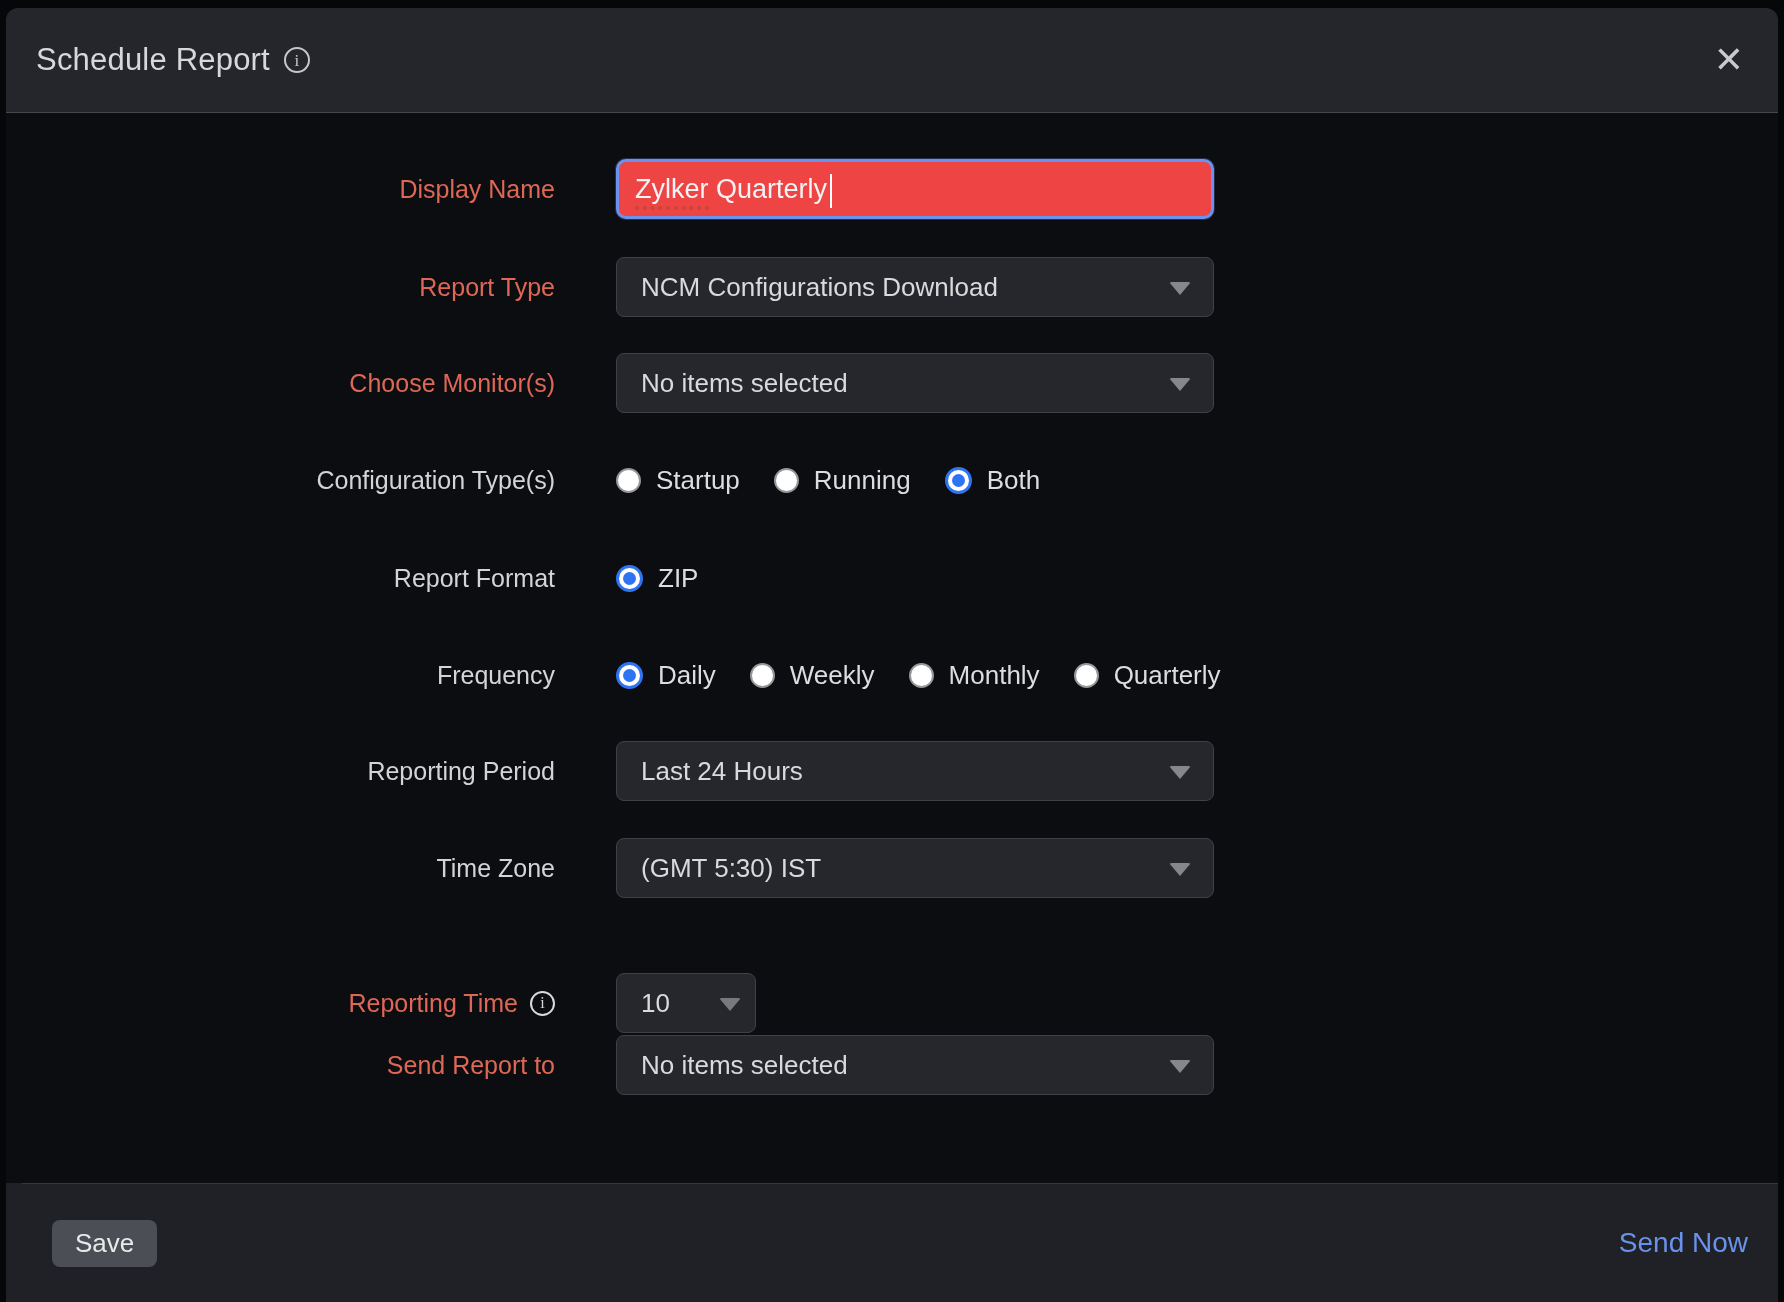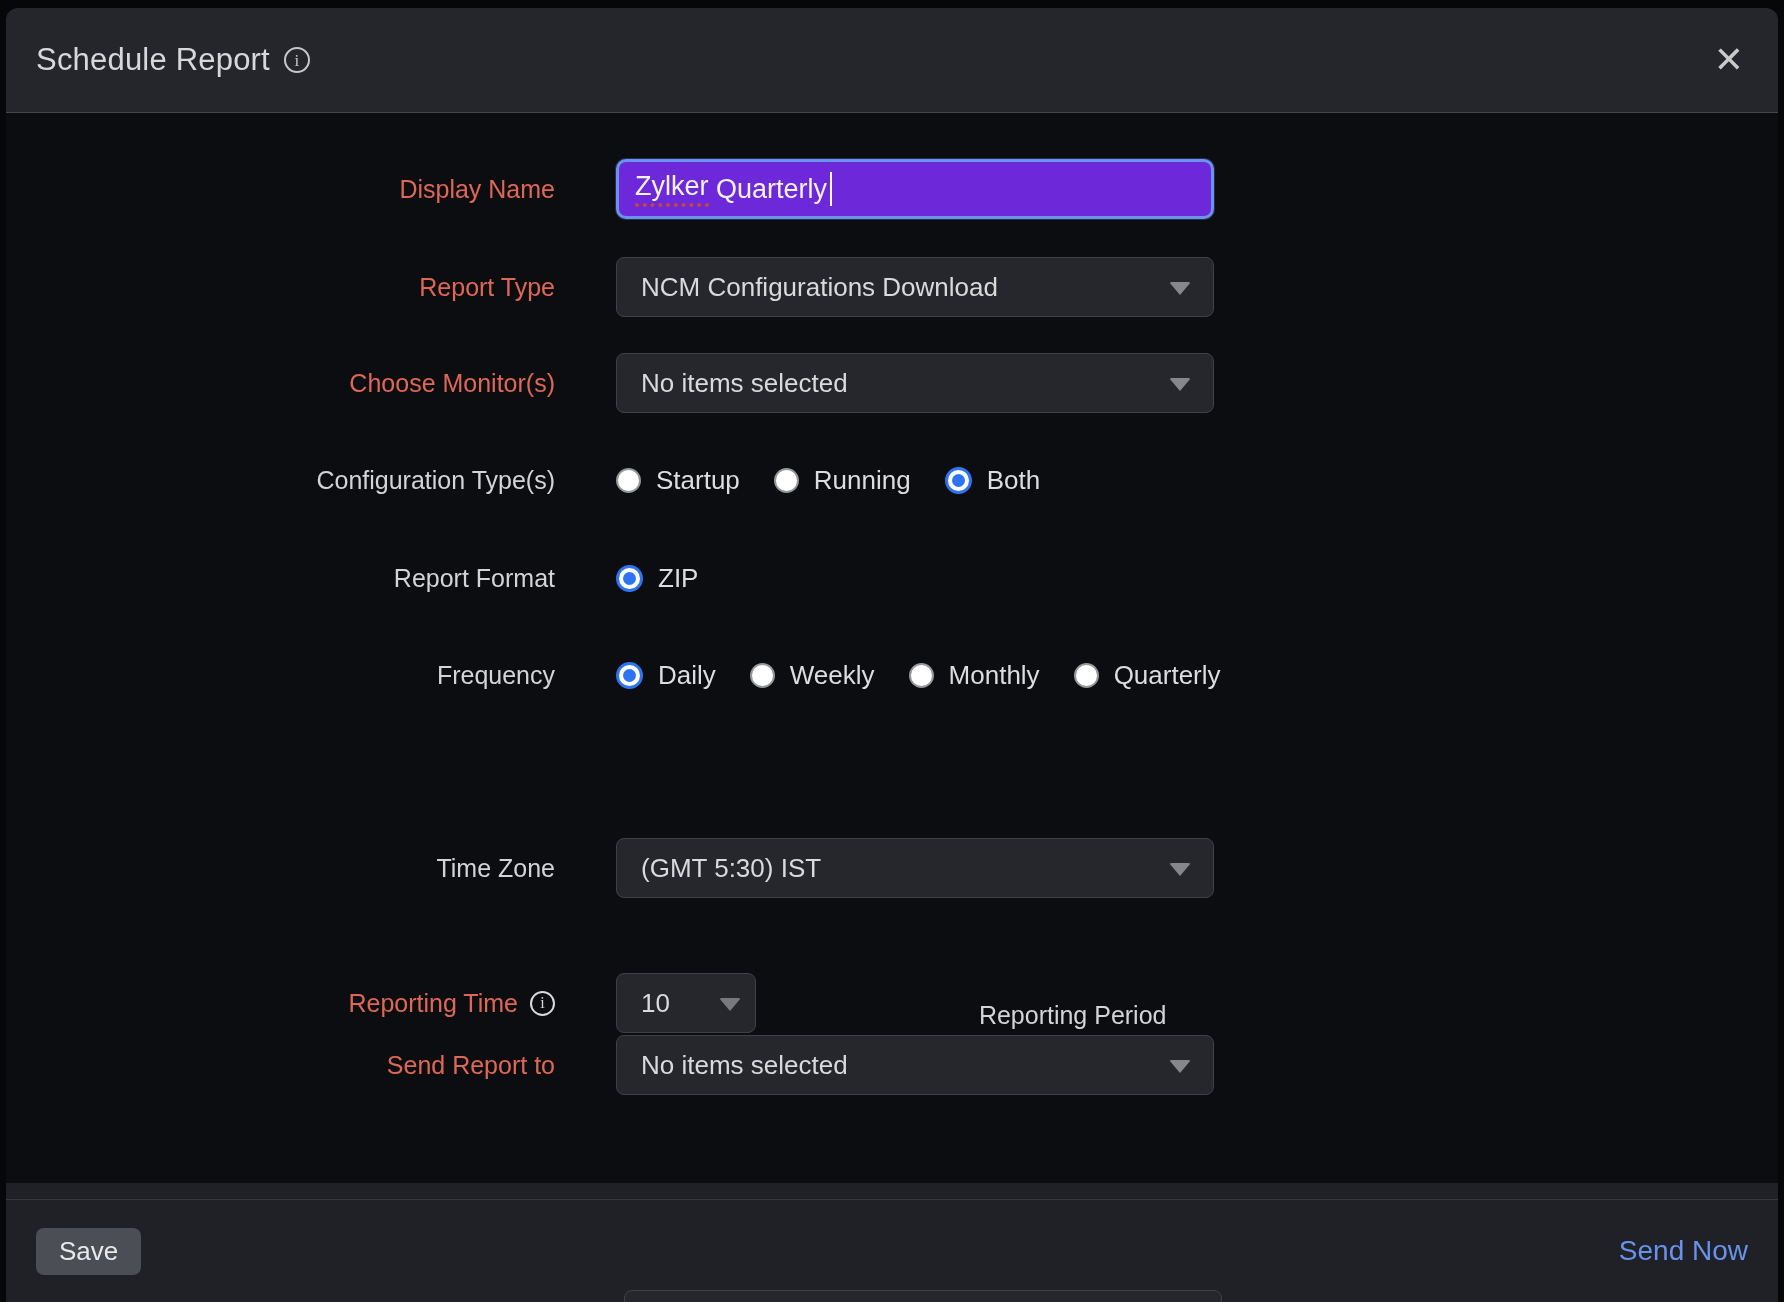--- a/index.html
+++ b/index.html
@@ -80,26 +80,26 @@
   .field-col {
     margin-left: 61px;
     width: 598px;
     position: relative;
     height: 60px;
     display: flex; align-items: center;
   }
   
   .text-input {
     width: 598px; height: 60px;
-    background: #6d28d9;
+    background: #ef4444;
     border: 3px solid #6b93ee;
     border-radius: 10px;
     box-shadow: 0 0 0 1px rgba(107,147,238,0.25);
-    display: flex; align-items: center;
-    padding: 0 16px;
+    display: flex; align-items: flex-start;
+    padding: 12px 16px;
     color: #f2f3f4;
     font-size: 27px;
     white-space: pre;
   }
   .misspelled { border-bottom: 4px dotted #c4473a; padding-bottom: 1px; }
   .text-cursor {
     display: inline-block;
     width: 2px; height: 34px;
     background: #ffffff;
     margin-left: 3px;
@@ -148,21 +148,21 @@
     content: "";
     width: 13px; height: 13px;
     border-radius: 50%;
     background: #2e74f2;
   }
   .radio-label { color: #dcdde0; font-size: 26px; }
   
   .modal-footer {
     flex: 0 0 119px;
     background: #1f2126;
-    display: flex; flex-direction: column;
+    display: flex; 
   }
   .footer-strip { height: 16px; flex: 0 0 16px; }
   .footer-main {
     flex: 1;
     border-top: 1px solid #35373c;
     display: flex; align-items: center; justify-content: space-between;
     padding: 0 30px;
   }
   .save-button {
     background: #4b4e54;
@@ -182,21 +182,21 @@
     text-decoration: none;
     cursor: pointer;
   }
   
   #row-display-name      { top: 46px; }
   #row-report-type       { top: 144px; }
   #row-choose-monitors   { top: 240px; }
   #row-config-types      { top: 337px; }
   #row-report-format     { top: 435px; }
   #row-frequency         { top: 532px; }
-  #row-reporting-period  { top: 628px; flex-direction: column; }
+  #row-reporting-period  { top: 628px; }
   #row-time-zone         { top: 725px; }
   #row-reporting-time    { top: 860px; }
   #row-send-report-to    { top: 922px; }
 </style>
 </head>
 <body>
 
 <div class="modal">
 
   <div class="modal-header">

